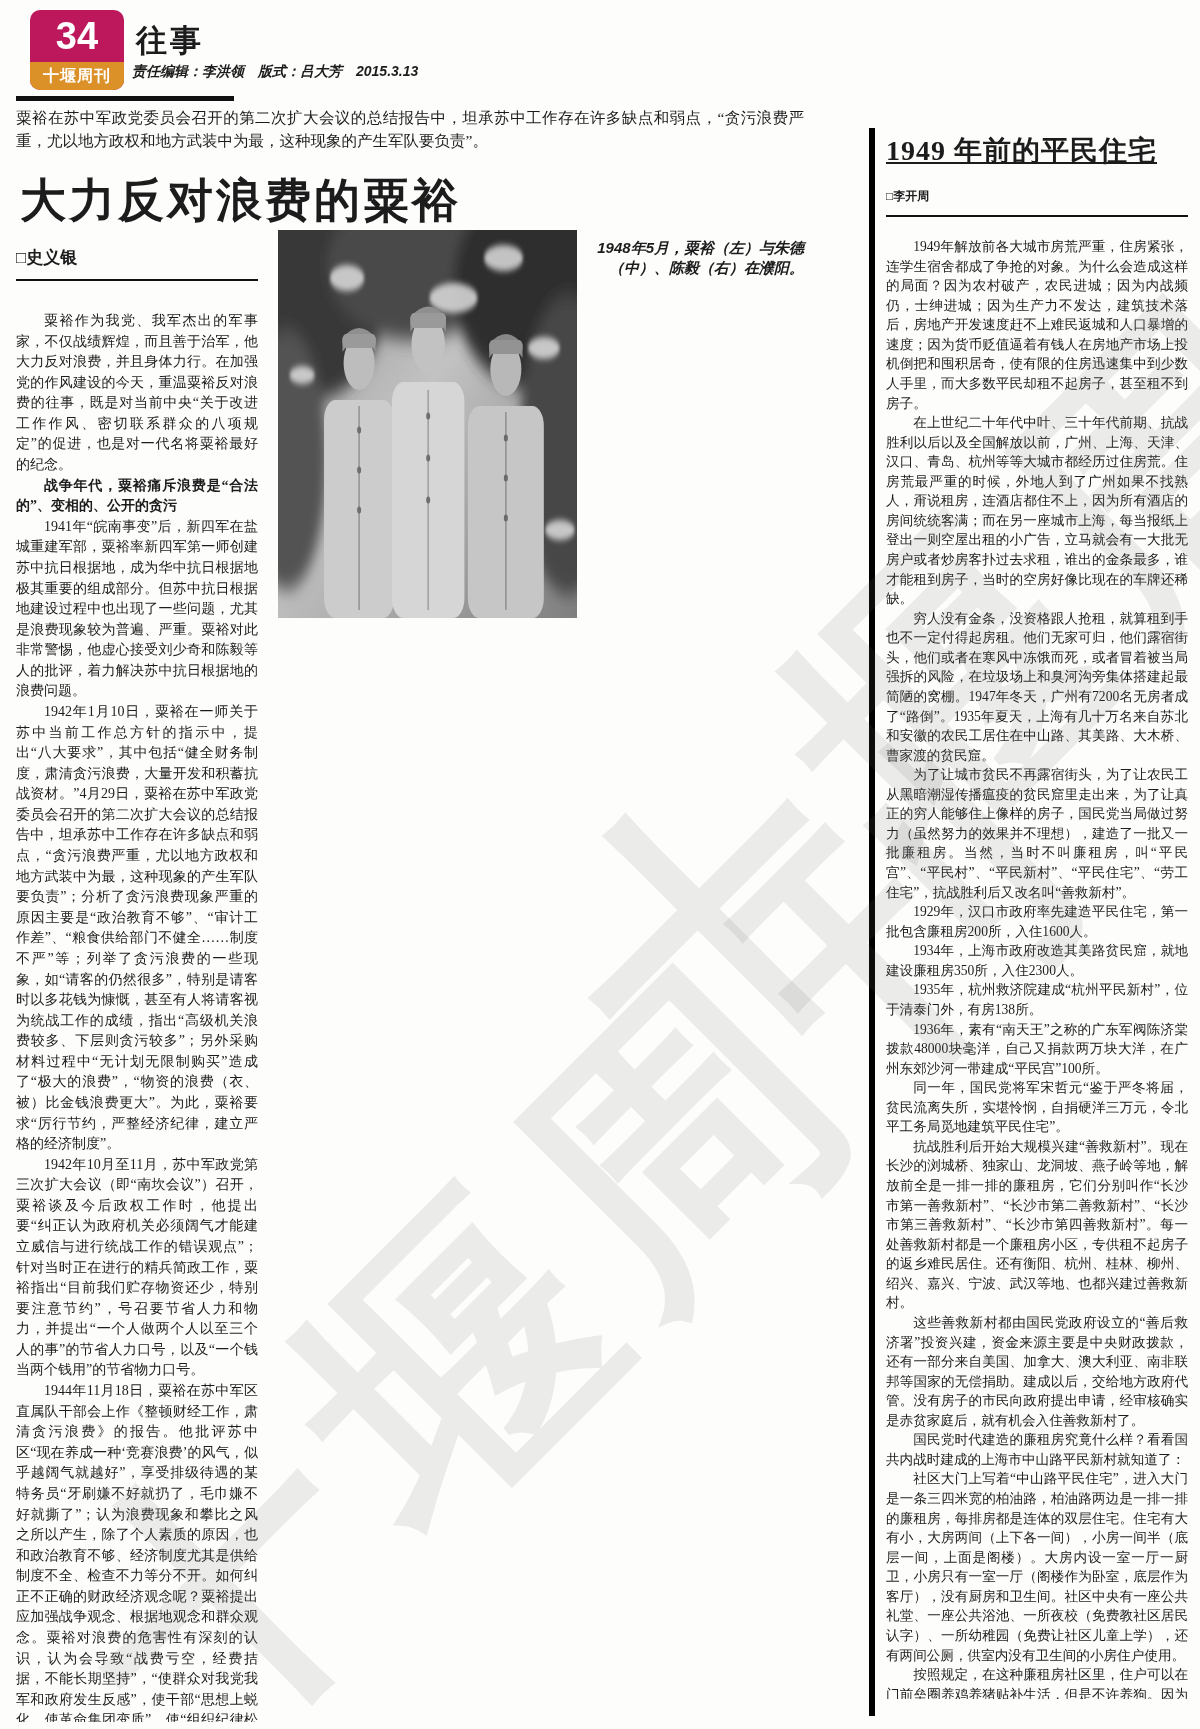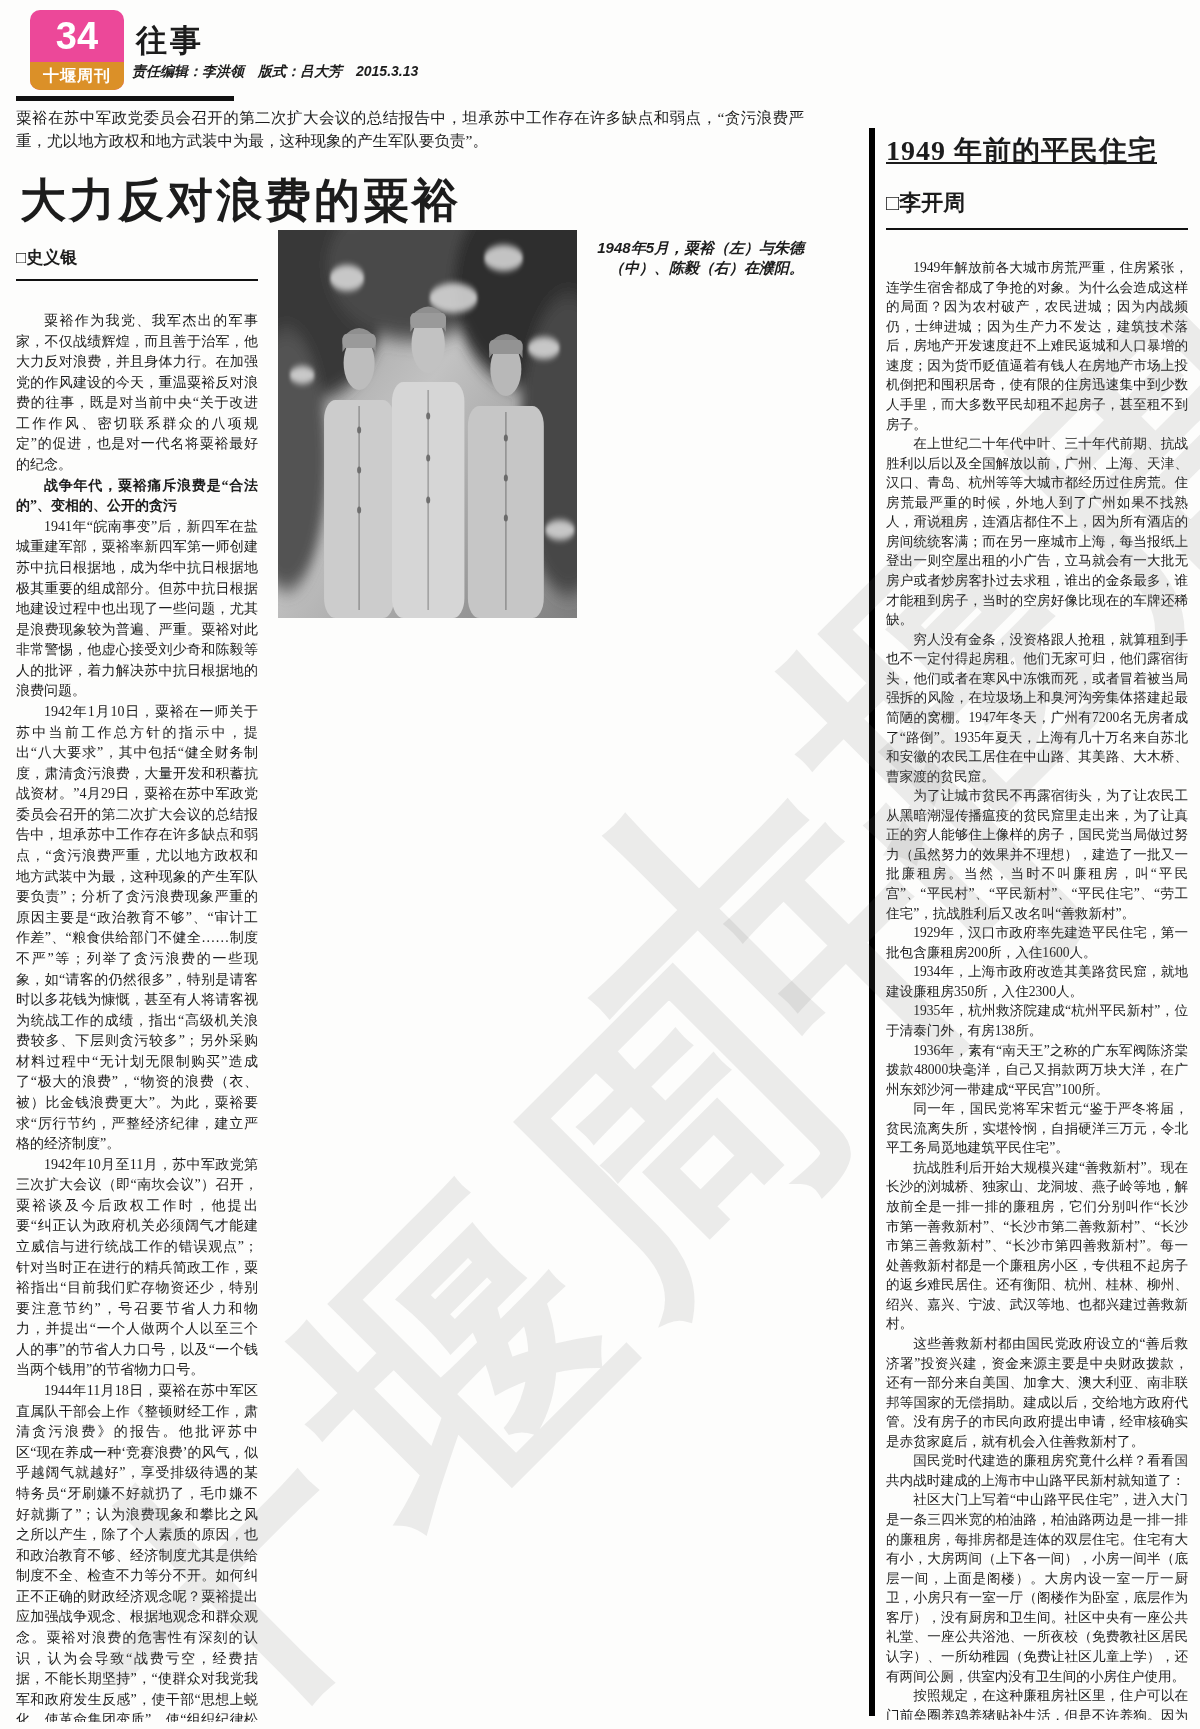--- a/index.html
+++ b/index.html
@@ -5,21 +5,21 @@
   * { box-sizing: border-box; }
   html,body { margin:0; padding:0; background:#ffffff; }
   .page {
     position:relative; width:1200px; height:1729px; margin:0 auto;
     background:#fdfdfc; overflow:hidden; color:#1c1c1c;
     font-family:"Liberation Serif","DejaVu Serif",serif;
   }
   
   .pagebox {
     position:absolute; left:30px; top:10px; width:94px; height:80px;
-    border-radius:10px; overflow:hidden; background:#ec4899;
+    border-radius:10px; overflow:hidden; background:#be185d;
   }
   .pagenum {
     height:52px; color:#ffffff; text-align:center;
     font:bold 38px/52px "Liberation Sans","DejaVu Sans",sans-serif;
   }
   .masthead {
     height:28px; background:#db9028; color:#ffffff; text-align:center;
     font:bold 16px/28px "Liberation Sans","DejaVu Sans",sans-serif; letter-spacing:1px;
   }
   .section-title {
@@ -62,22 +62,22 @@
   .para {
     margin:0; font-size:14px; line-height:1.47; text-align:justify; text-indent:2em;
   }
   .subhead { font-weight:bold; }
 
   
   .vrule { position:absolute; left:869px; top:128px; width:6px; height:1588px; background:#000; }
   .sidebar { position:absolute; left:886px; top:132px; width:302px; }
   .sb-title { margin:0 0 18px; font-size:28px; font-weight:bold; letter-spacing:1px; white-space:nowrap;text-decoration:underline; }
   .sb-author {
-    margin:0 0 28px; padding-bottom:10px; border-bottom:2px solid #111;
-    font-size:22px; font-weight:bold;
+    margin:0 0 20px; padding-bottom:10px; border-bottom:2px solid #111;
+    font-size:12px; font-weight:bold;
   }
   .sb-body { height:1462px; overflow:hidden; }
   .sb-body .para { font-size:13.6px; line-height:1.44; }
 
   
   .wm {
     position:absolute; z-index:40; pointer-events:none;
     font-weight:bold; color:rgba(110,110,110,0.12);
     transform:rotate(-45deg); font-size:290px; letter-spacing:30px; white-space:nowrap;
   }

